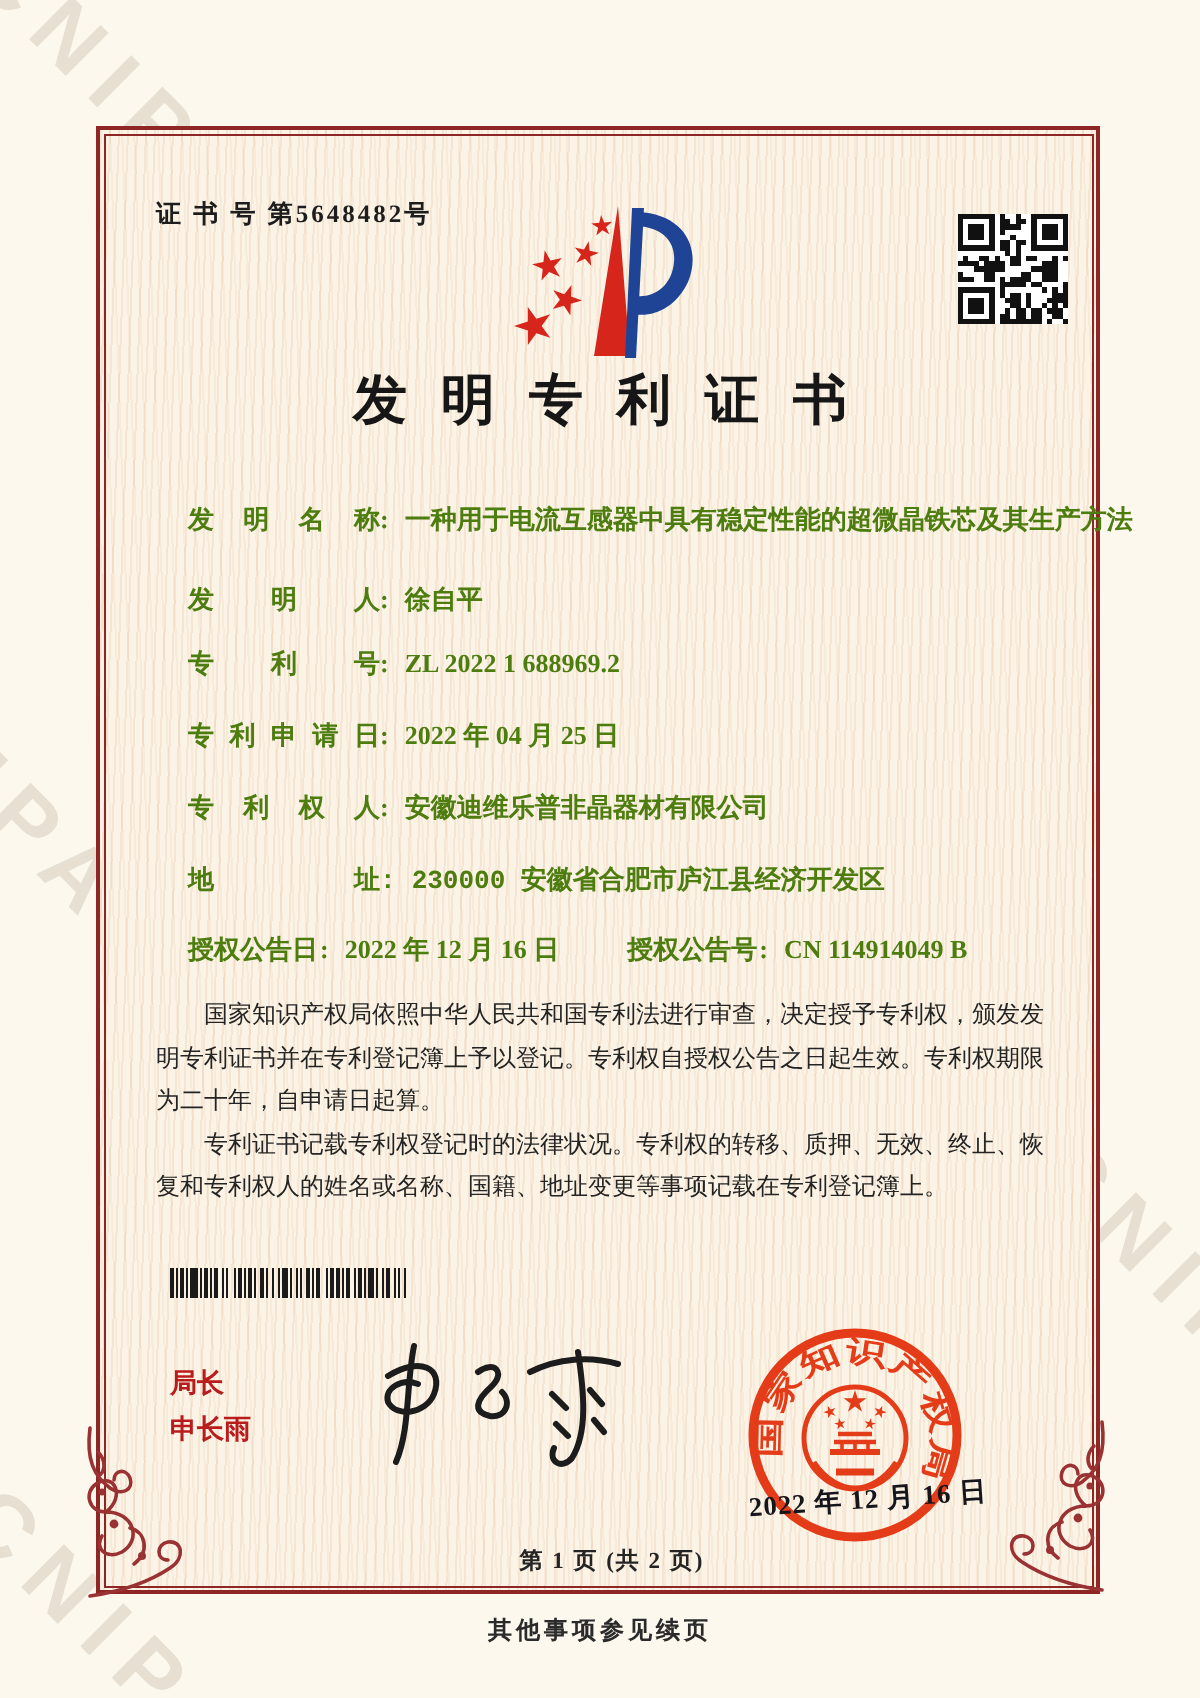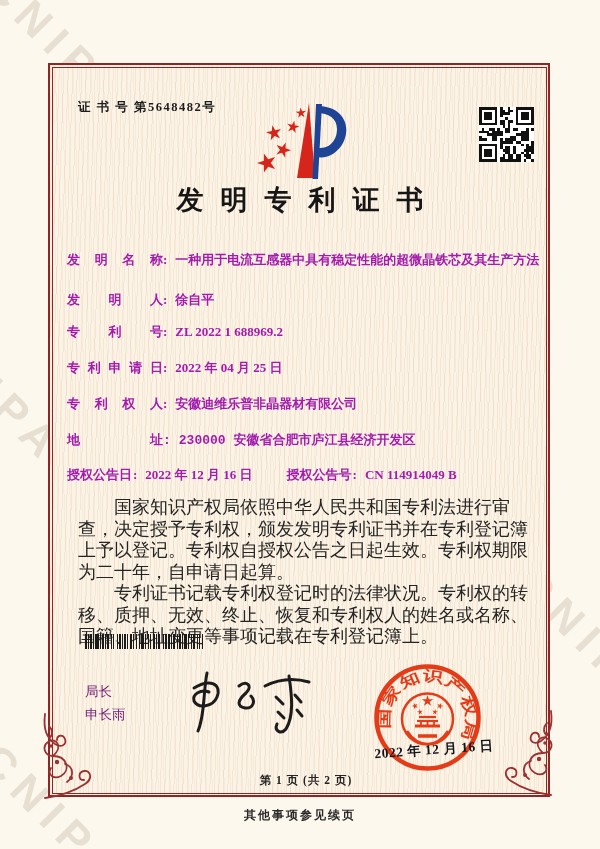--- a/index.html
+++ b/index.html
@@ -41,35 +41,35 @@
     font-size:12.5px;font-weight:bold;letter-spacing:1.5px;color:#1d1d1d;
   }
   .logo{position:absolute;left:247px;top:100px;width:102px;height:80px;}
   .qr{position:absolute;left:479px;top:107px;width:55px;height:55px;}
   .title{
     position:absolute;left:0;right:0;top:182px;text-align:center;
     font-size:27px;font-weight:bold;letter-spacing:17px;text-indent:17px;
     color:#161616;
   }
   
-  .frow{position:absolute;left:67px;white-space:nowrap;font-size:13px;font-weight:bold;color:#a21caf;}
+  .frow{position:absolute;left:94px;white-space:nowrap;font-size:13px;font-weight:bold;color:#4d7c0f;}
   .flabel{display:inline-block;width:96px;text-align:justify;text-align-last:justify;}
   .fcolon{display:inline-block;margin-right:8px;}
   .flabel.grant{width:66px;text-align-last:auto;}
   .gsep{display:inline-block;width:34px;}
   .r1{top:251px;} .r2{top:291px;} .r3{top:323px;} .r4{top:359px;}
   .r5{top:395px;} .r6{top:431px;font-family:Liberation Mono, monospace;} .r7{top:466px;}
   
   .paras{position:absolute;left:78px;top:497px;width:454px;
-    font-size:18px;line-height:21.5px;color:#242424;font-weight:500;}
+    font-size:12px;line-height:21.5px;color:#242424;font-weight:500;}
   .paras p{margin:0;text-indent:2em;}
   
   .barcode{position:absolute;left:85px;top:634px;width:157px;height:15px;}
-  .signer{position:absolute;left:85px;top:680px;font-size:13.5px;font-weight:normal;
-    line-height:23px;color:#701a75;}
+  .signer{position:absolute;left:85px;top:680px;font-size:13.5px;font-weight:bold;
+    line-height:23px;color:#b91c1c;}
   .signature{position:absolute;left:176px;top:663px;width:148px;height:76px;}
   .seal{position:absolute;left:371px;top:661px;width:113px;height:113px;opacity:0.96;}
   .seal-date{
     position:absolute;left:368px;top:741px;width:132px;text-align:center;
     font-size:13.5px;font-weight:bold;color:#15151c;letter-spacing:0.5px;
     transform:rotate(-4deg);
   }
   .page-info{position:absolute;left:12px;right:0;top:773px;text-align:center;
     font-size:11.5px;font-weight:bold;color:#242424;letter-spacing:1px;}
   .continuation{position:absolute;left:0;right:0;top:807px;text-align:center;

